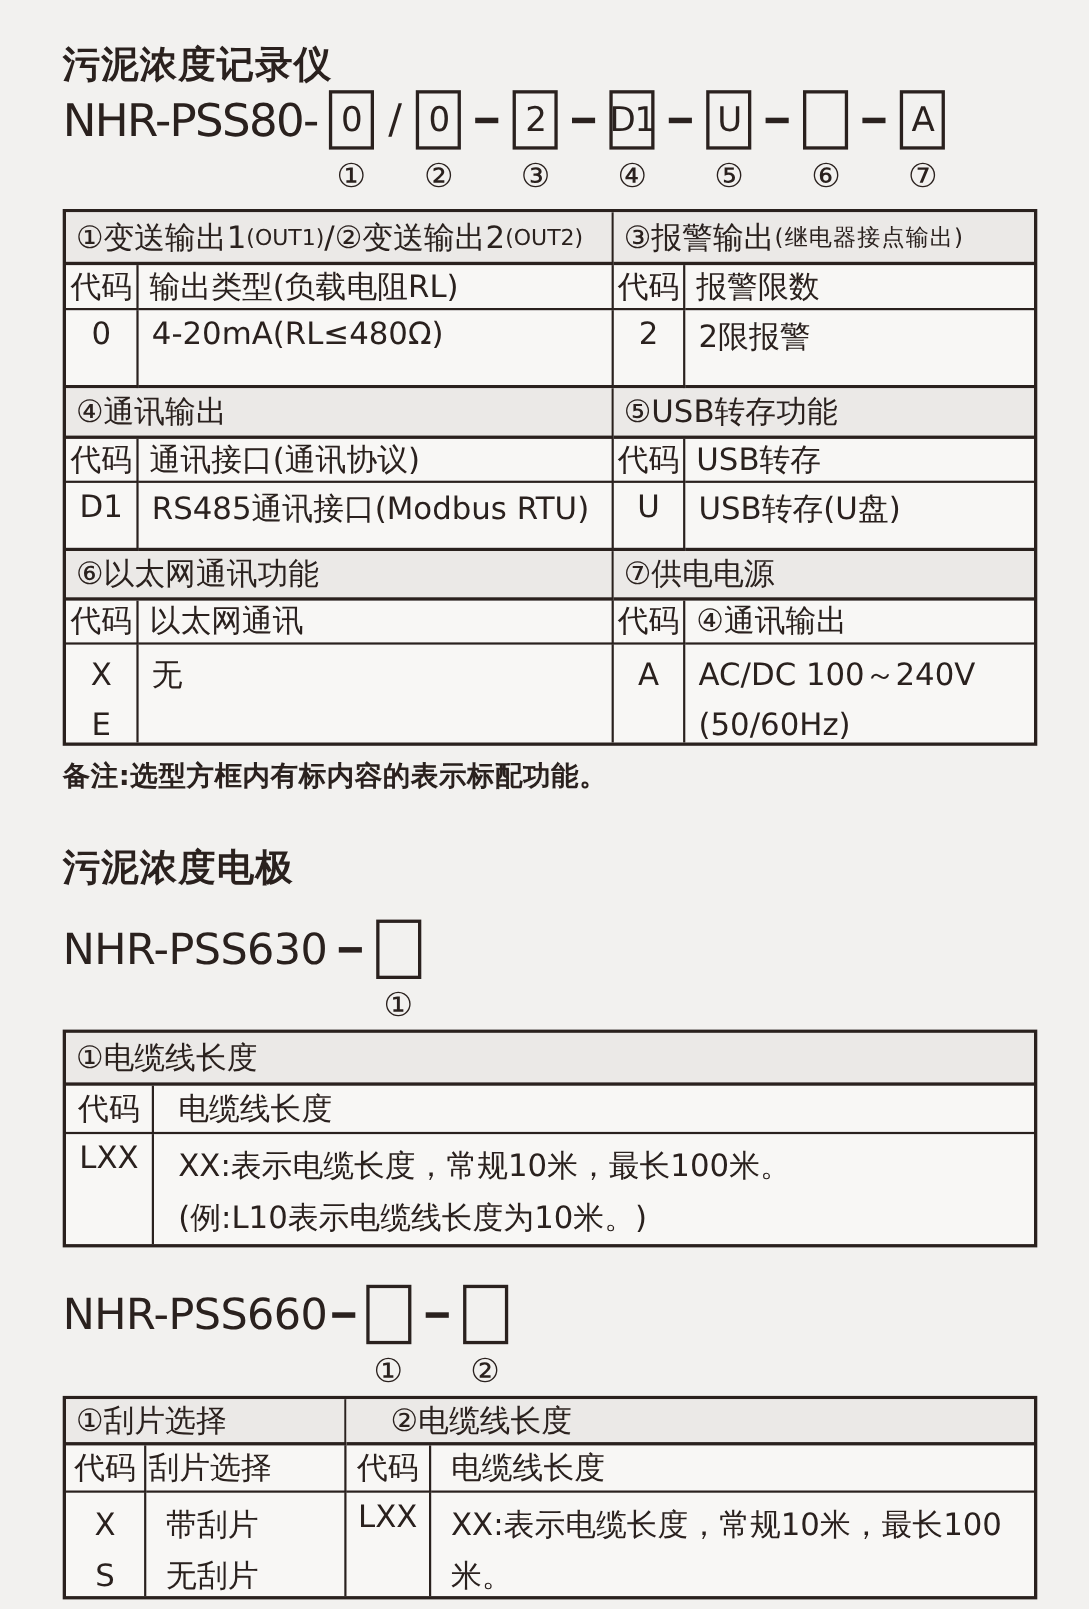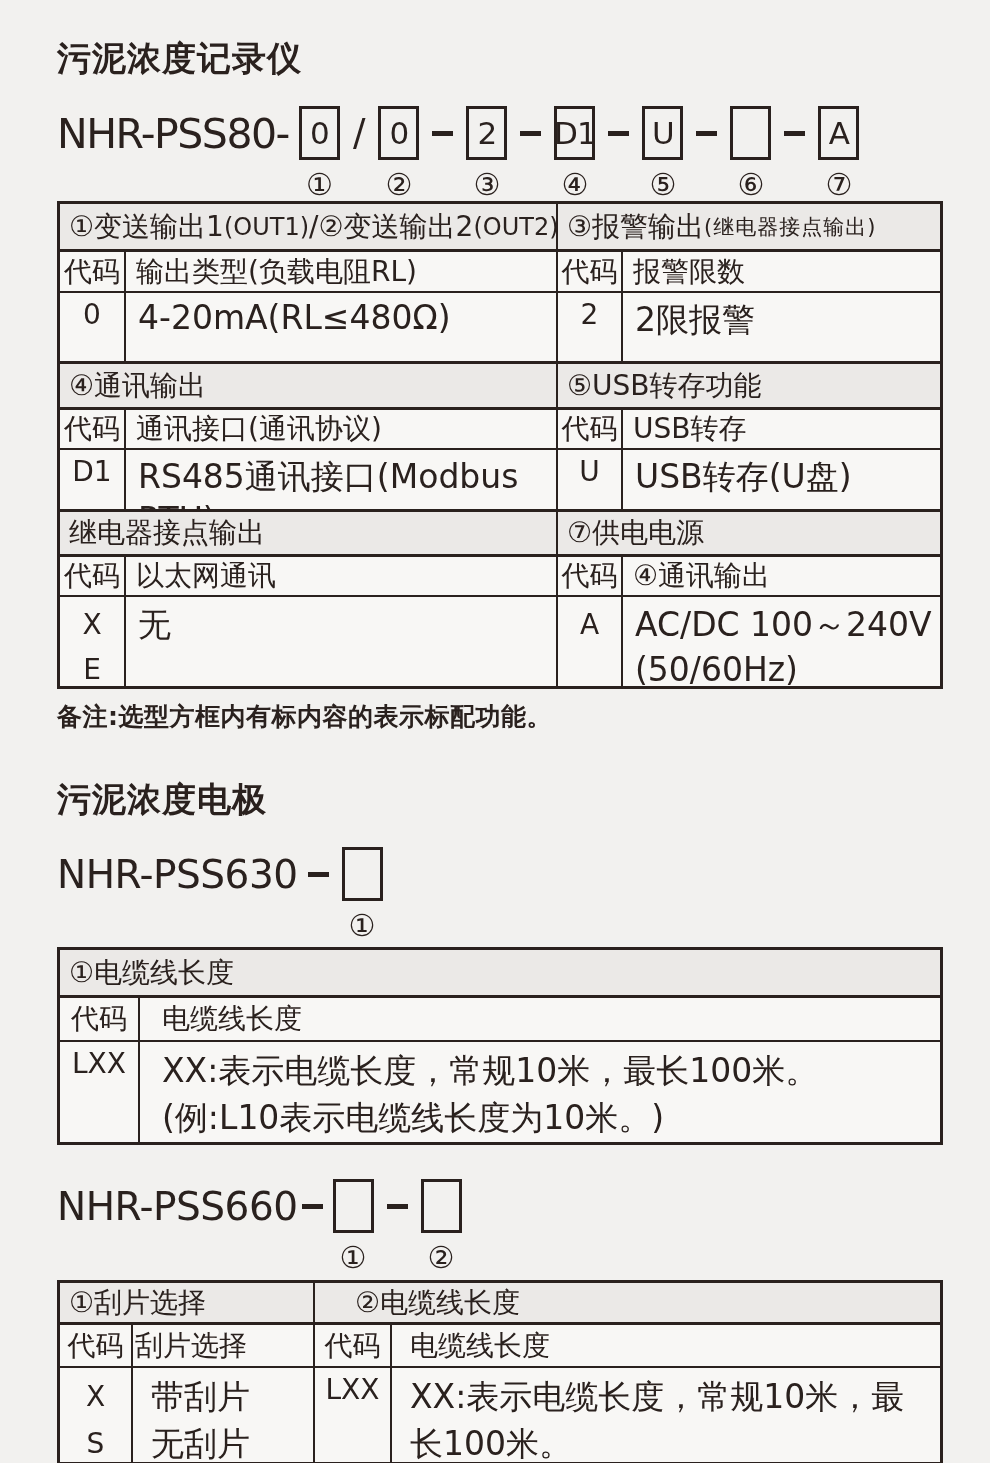--- a/index.html
+++ b/index.html
@@ -16,55 +16,55 @@
     color:var(--ink);
     font-family:"DejaVu Sans",sans-serif;
     overflow:hidden;
   }
   .content{padding:36px 47px 0 57px;width:990px;}
 
   .doc-title{font-size:34px;font-weight:600;letter-spacing:1px;}
 
   
   .model-line{display:flex;align-items:flex-start;}
-  .line80{margin-top:24px;}
+  .line80{margin-top:0;}
   .mp{font-size:41px;font-weight:500;line-height:56px;letter-spacing:-1.5px;white-space:nowrap;}
   .mp2{font-size:39px;font-weight:500;line-height:56px;letter-spacing:-0.5px;white-space:nowrap;}
   .slot{display:flex;flex-direction:column;align-items:center;margin:0 3px;}
   .slot.first{margin-left:10px;}
   .code-box{width:41px;height:54px;border:3px solid var(--ink);display:flex;align-items:center;justify-content:center;font-size:31px;font-weight:500;letter-spacing:-1px;background:var(--page);}
   .circ-num{font-size:30px;margin-top:9px;line-height:32px;}
   .slash{font-size:37px;line-height:54px;margin:0 10px;font-weight:400;}
   .dash{width:21px;height:5px;background:var(--ink);margin:25px 10px 0;}
 
   
   .tbl{border:3px solid var(--ink);background:var(--cell);width:886px;}
   .g{display:grid;}
   .g80{grid-template-columns:66px 432px 65px 1fr;}
   .g630{grid-template-columns:80px 1fr;}
   .g660{grid-template-columns:73px 182px 77px 1fr;}
   .br{border-right:2px solid var(--ink);}
   .bh{background:var(--hdr);display:flex;align-items:center;padding-left:9px;font-size:28px;border-bottom:3px solid var(--ink);white-space:nowrap;}
-  .sm{font-size:24px;letter-spacing:0;}
+  .sm{font-size:20px;letter-spacing:0;}
   .sm2{font-size:21px;letter-spacing:1px;}
   .ch{font-size:28px;display:flex;align-items:center;padding-left:10px;border-bottom:2px solid var(--ink);white-space:nowrap;}
   .chc{justify-content:center;padding-left:0;}
   .dc{font-size:28px;text-align:center;padding-top:5px;}
-  .dd{font-size:33px;padding:5px 8px 0 12px;}
+  .dd{font-size:28px;padding:5px 8px 0 12px;}
   .b3{border-bottom:3px solid var(--ink);}
   .stack div{line-height:45px;}
   .stack2 div{line-height:47px;}
 
   .h1a{height:48px}.h1b{height:41px}.h1c{height:71px}
   .h2a{height:46px}.h2b{height:40px}.h2c{height:62px}
   .h3a{height:45px}.h3b{height:40px}.h3c{height:89px}
   .h6a{height:48px}.h6b{height:44px}.h6c{height:100px}
   .h7a{height:42px}.h7b{height:43px}.h7c{height:94px}
 
-  .tbl80{}
+  .tbl80{margin-top:13px;}
   .note{margin-top:11px;font-size:25px;font-weight:700;letter-spacing:0.5px;}
   .doc-title2{margin-top:44px;}
   .line630{margin-top:24px;}
   .tbl630{margin-top:5px;}
   .line660{margin-top:34px;text-align:right;}
   .tbl660{margin-top:6px;}
 </style>
 </head>
 <body>
 
@@ -145,21 +145,21 @@
       <div class="ch chc br h2b">代码</div>
       <div class="ch h2b">USB转存</div>
       <div class="dc br b3 h2c">D1</div>
       <div class="dd br b3 h2c">RS485通讯接口(Modbus RTU)</div>
       <div class="dc br b3 h2c">U</div>
       <div class="dd b3 h2c">USB转存(U盘)</div>
     </div>
 
     <div class="g g80">
       <div class="bh br h3a" style="grid-column:1/3;">
-        <span>继电器接点输出</span>
+        <span>⑥以太网通讯功能</span>
       </div>
       <div class="bh h3a" style="grid-column:3/5;">
         <span>⑦供电电源</span>
       </div>
       <div class="ch chc br h3b">代码</div>
       <div class="ch br h3b">以太网通讯</div>
       <div class="ch chc br h3b">代码</div>
       <div class="ch h3b">④通讯输出</div>
       <div class="dc br h3c stack">
         <div>X</div>

